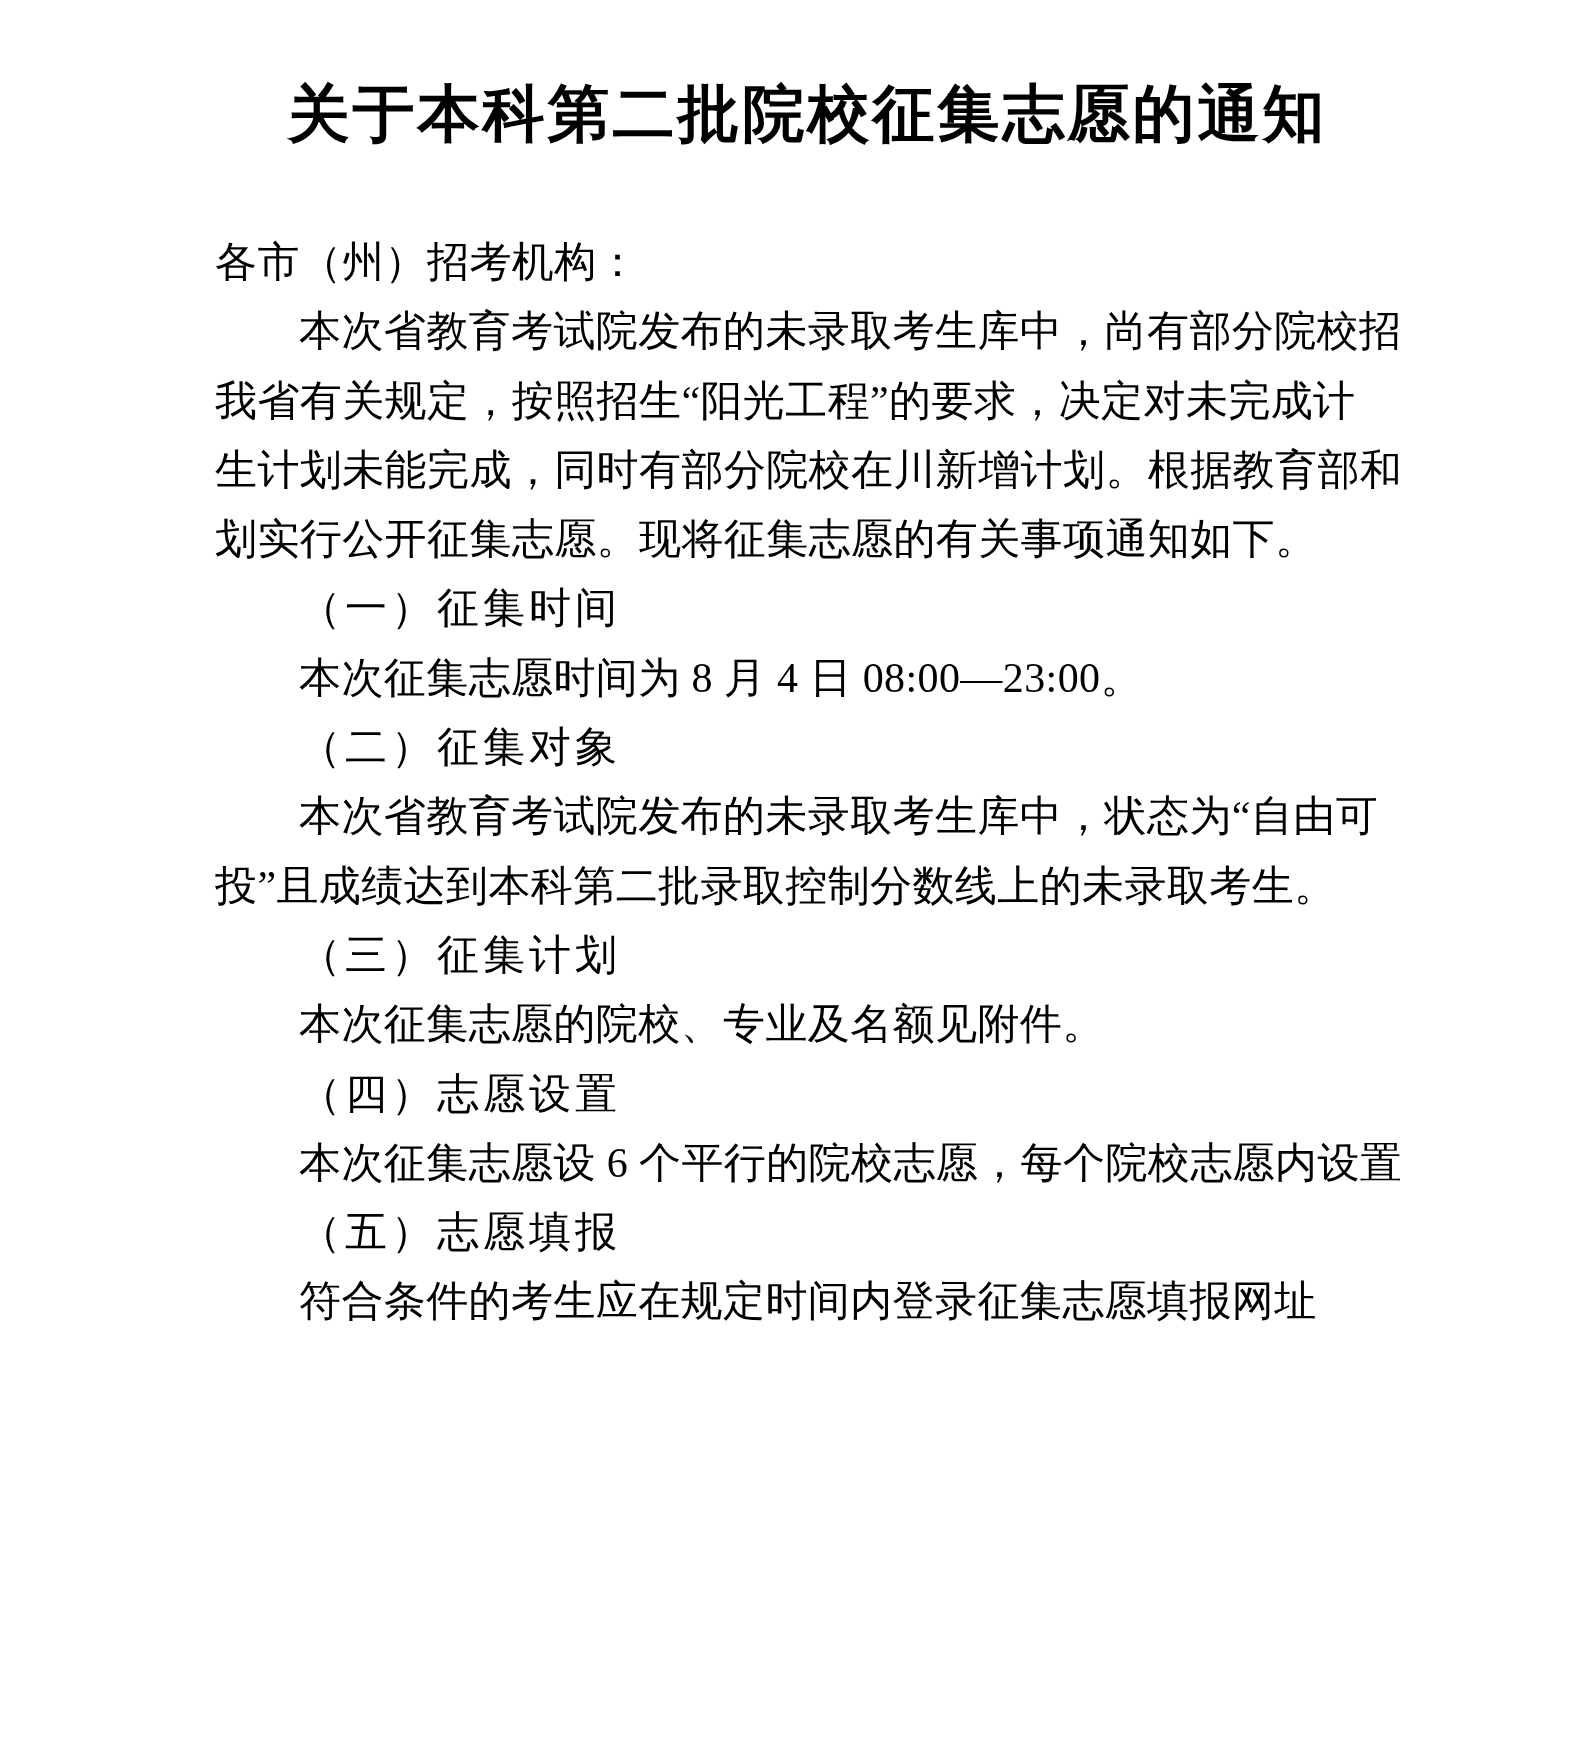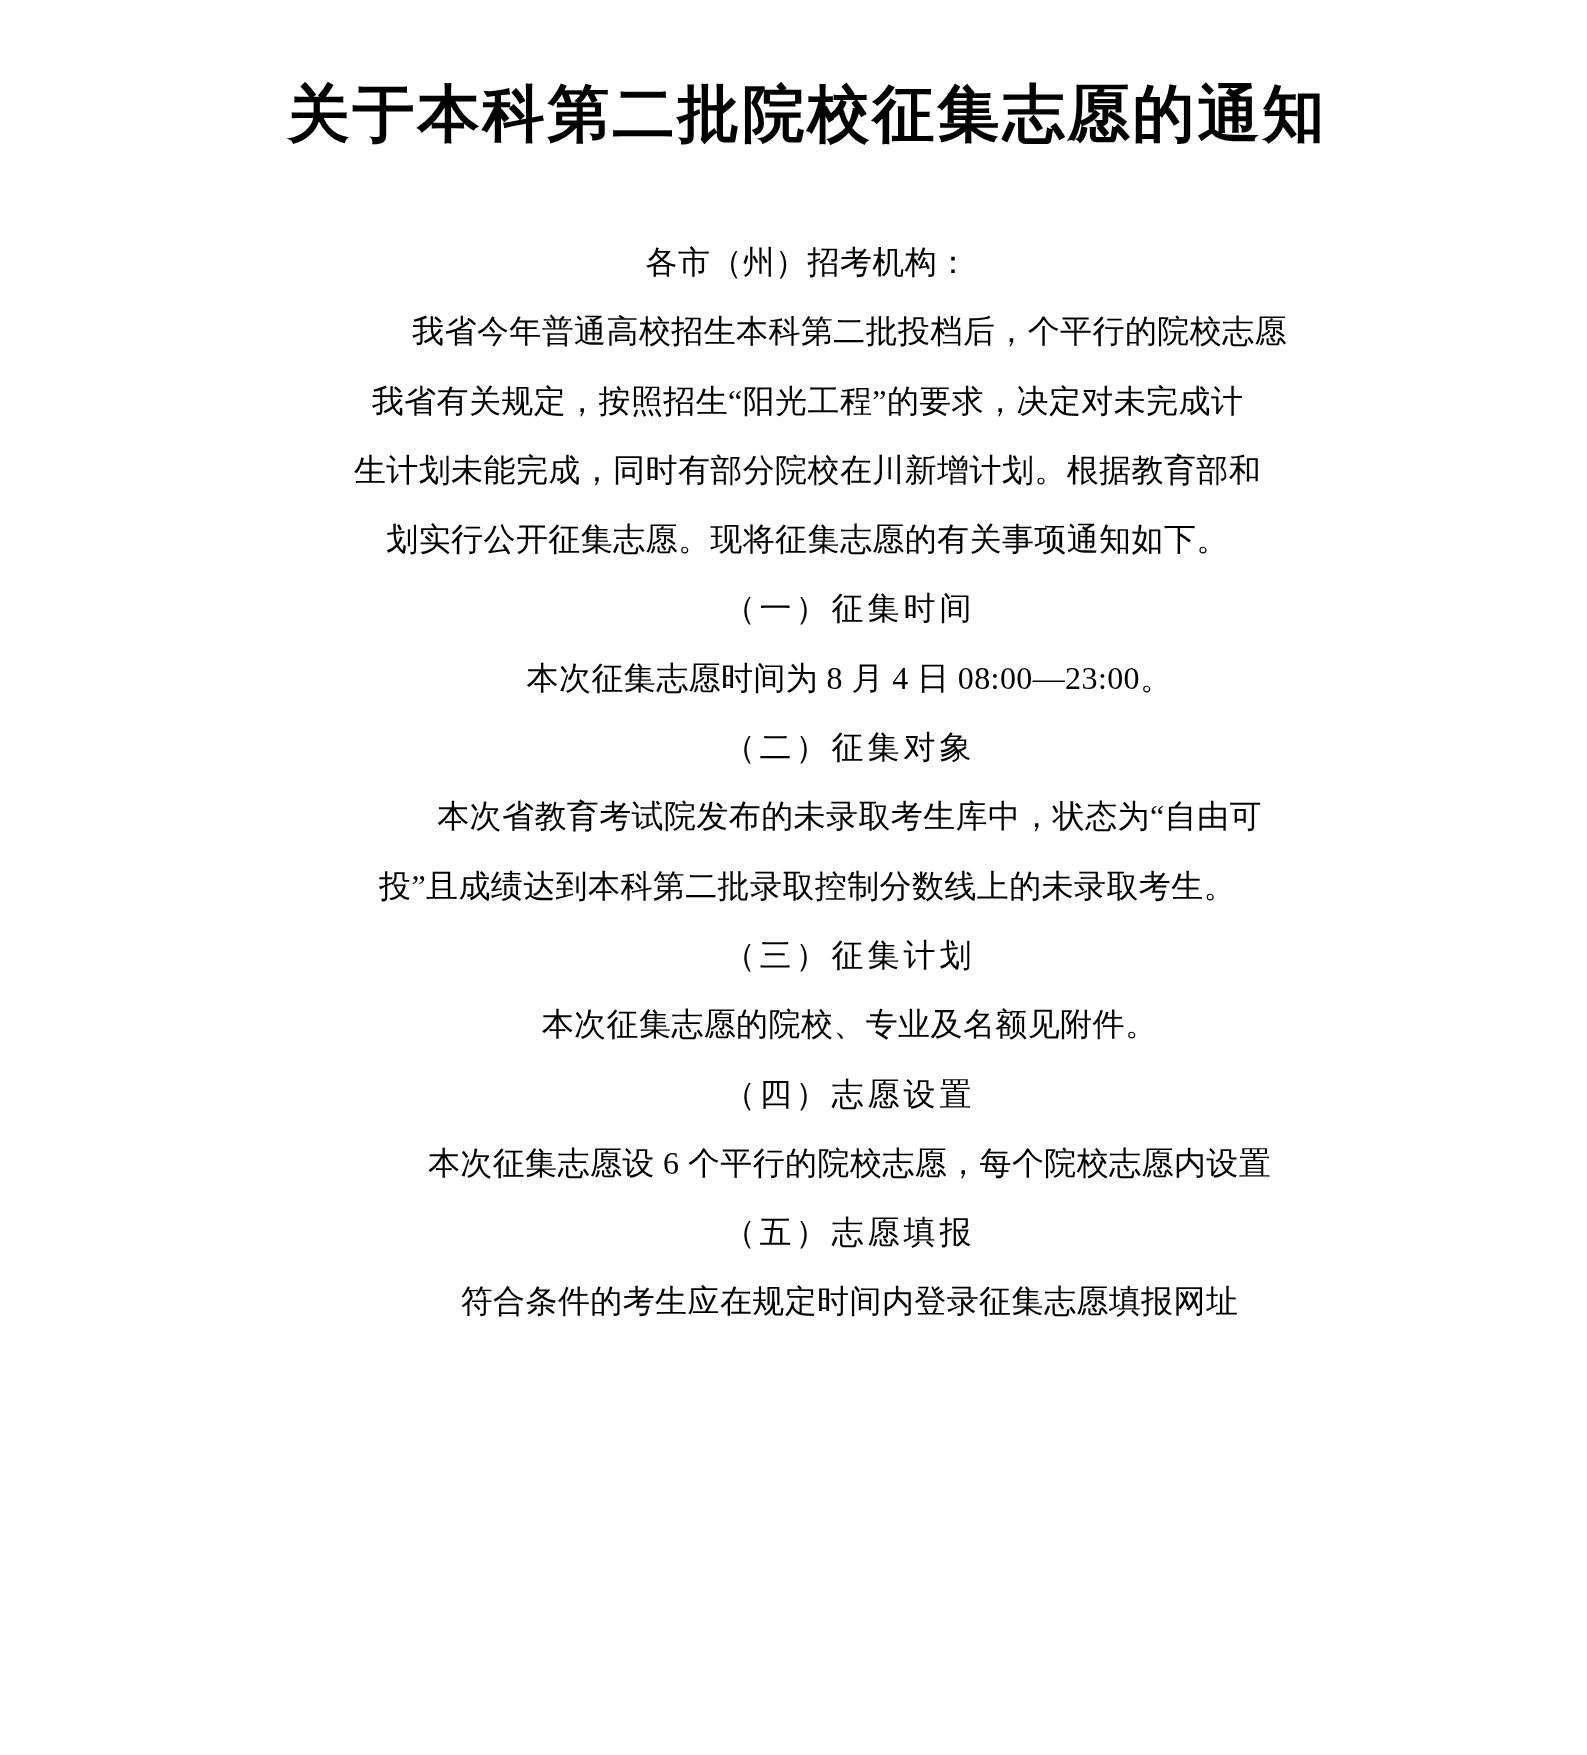--- a/index.html
+++ b/index.html
@@ -28,47 +28,46 @@
     letter-spacing: 3px;
     white-space: nowrap;
   }
   .doc-body {
     position: absolute;
     top: 228px;
     left: 215px;
     width: 1185px;
   }
   .line {
-    font-size: 32px;
+    font-size: 42px;
     line-height: 69.3px;
     height: 69.3px;
     white-space: nowrap;
     letter-spacing: 0.4px;
-    text-align: center;
   }
   .line.indent {
     padding-left: 84px;
   }
   .line.heading1 {
     font-family: "Liberation Sans", "DejaVu Sans", sans-serif;
     font-weight: 700;
     letter-spacing: 1px;
   }
   .line.heading2 {
     letter-spacing: 4px;
   }
 </style>
 </head>
 <body>
 
 <div class="page">
   <div class="doc-title">关于本科第二批院校征集志愿的通知</div>
   <div class="doc-body">
       <div class="line body">各市（州）招考机构：</div>
-      <div class="line body indent">我省今年普通高校招生本科第二批投档后，个平行的院校志愿</div>
+      <div class="line body indent">本次省教育考试院发布的未录取考生库中，尚有部分院校招</div>
       <div class="line body">我省有关规定，按照招生“阳光工程”的要求，决定对未完成计</div>
       <div class="line body">生计划未能完成，同时有部分院校在川新增计划。根据教育部和</div>
       <div class="line body">划实行公开征集志愿。现将征集志愿的有关事项通知如下。</div>
       <div class="line heading2 indent">（一）征集时间</div>
       <div class="line body indent">本次征集志愿时间为 8 月 4 日 08:00—23:00。</div>
       <div class="line heading2 indent">（二）征集对象</div>
       <div class="line body indent">本次省教育考试院发布的未录取考生库中，状态为“自由可</div>
       <div class="line body">投”且成绩达到本科第二批录取控制分数线上的未录取考生。</div>
       <div class="line heading2 indent">（三）征集计划</div>
       <div class="line body indent">本次征集志愿的院校、专业及名额见附件。</div>

